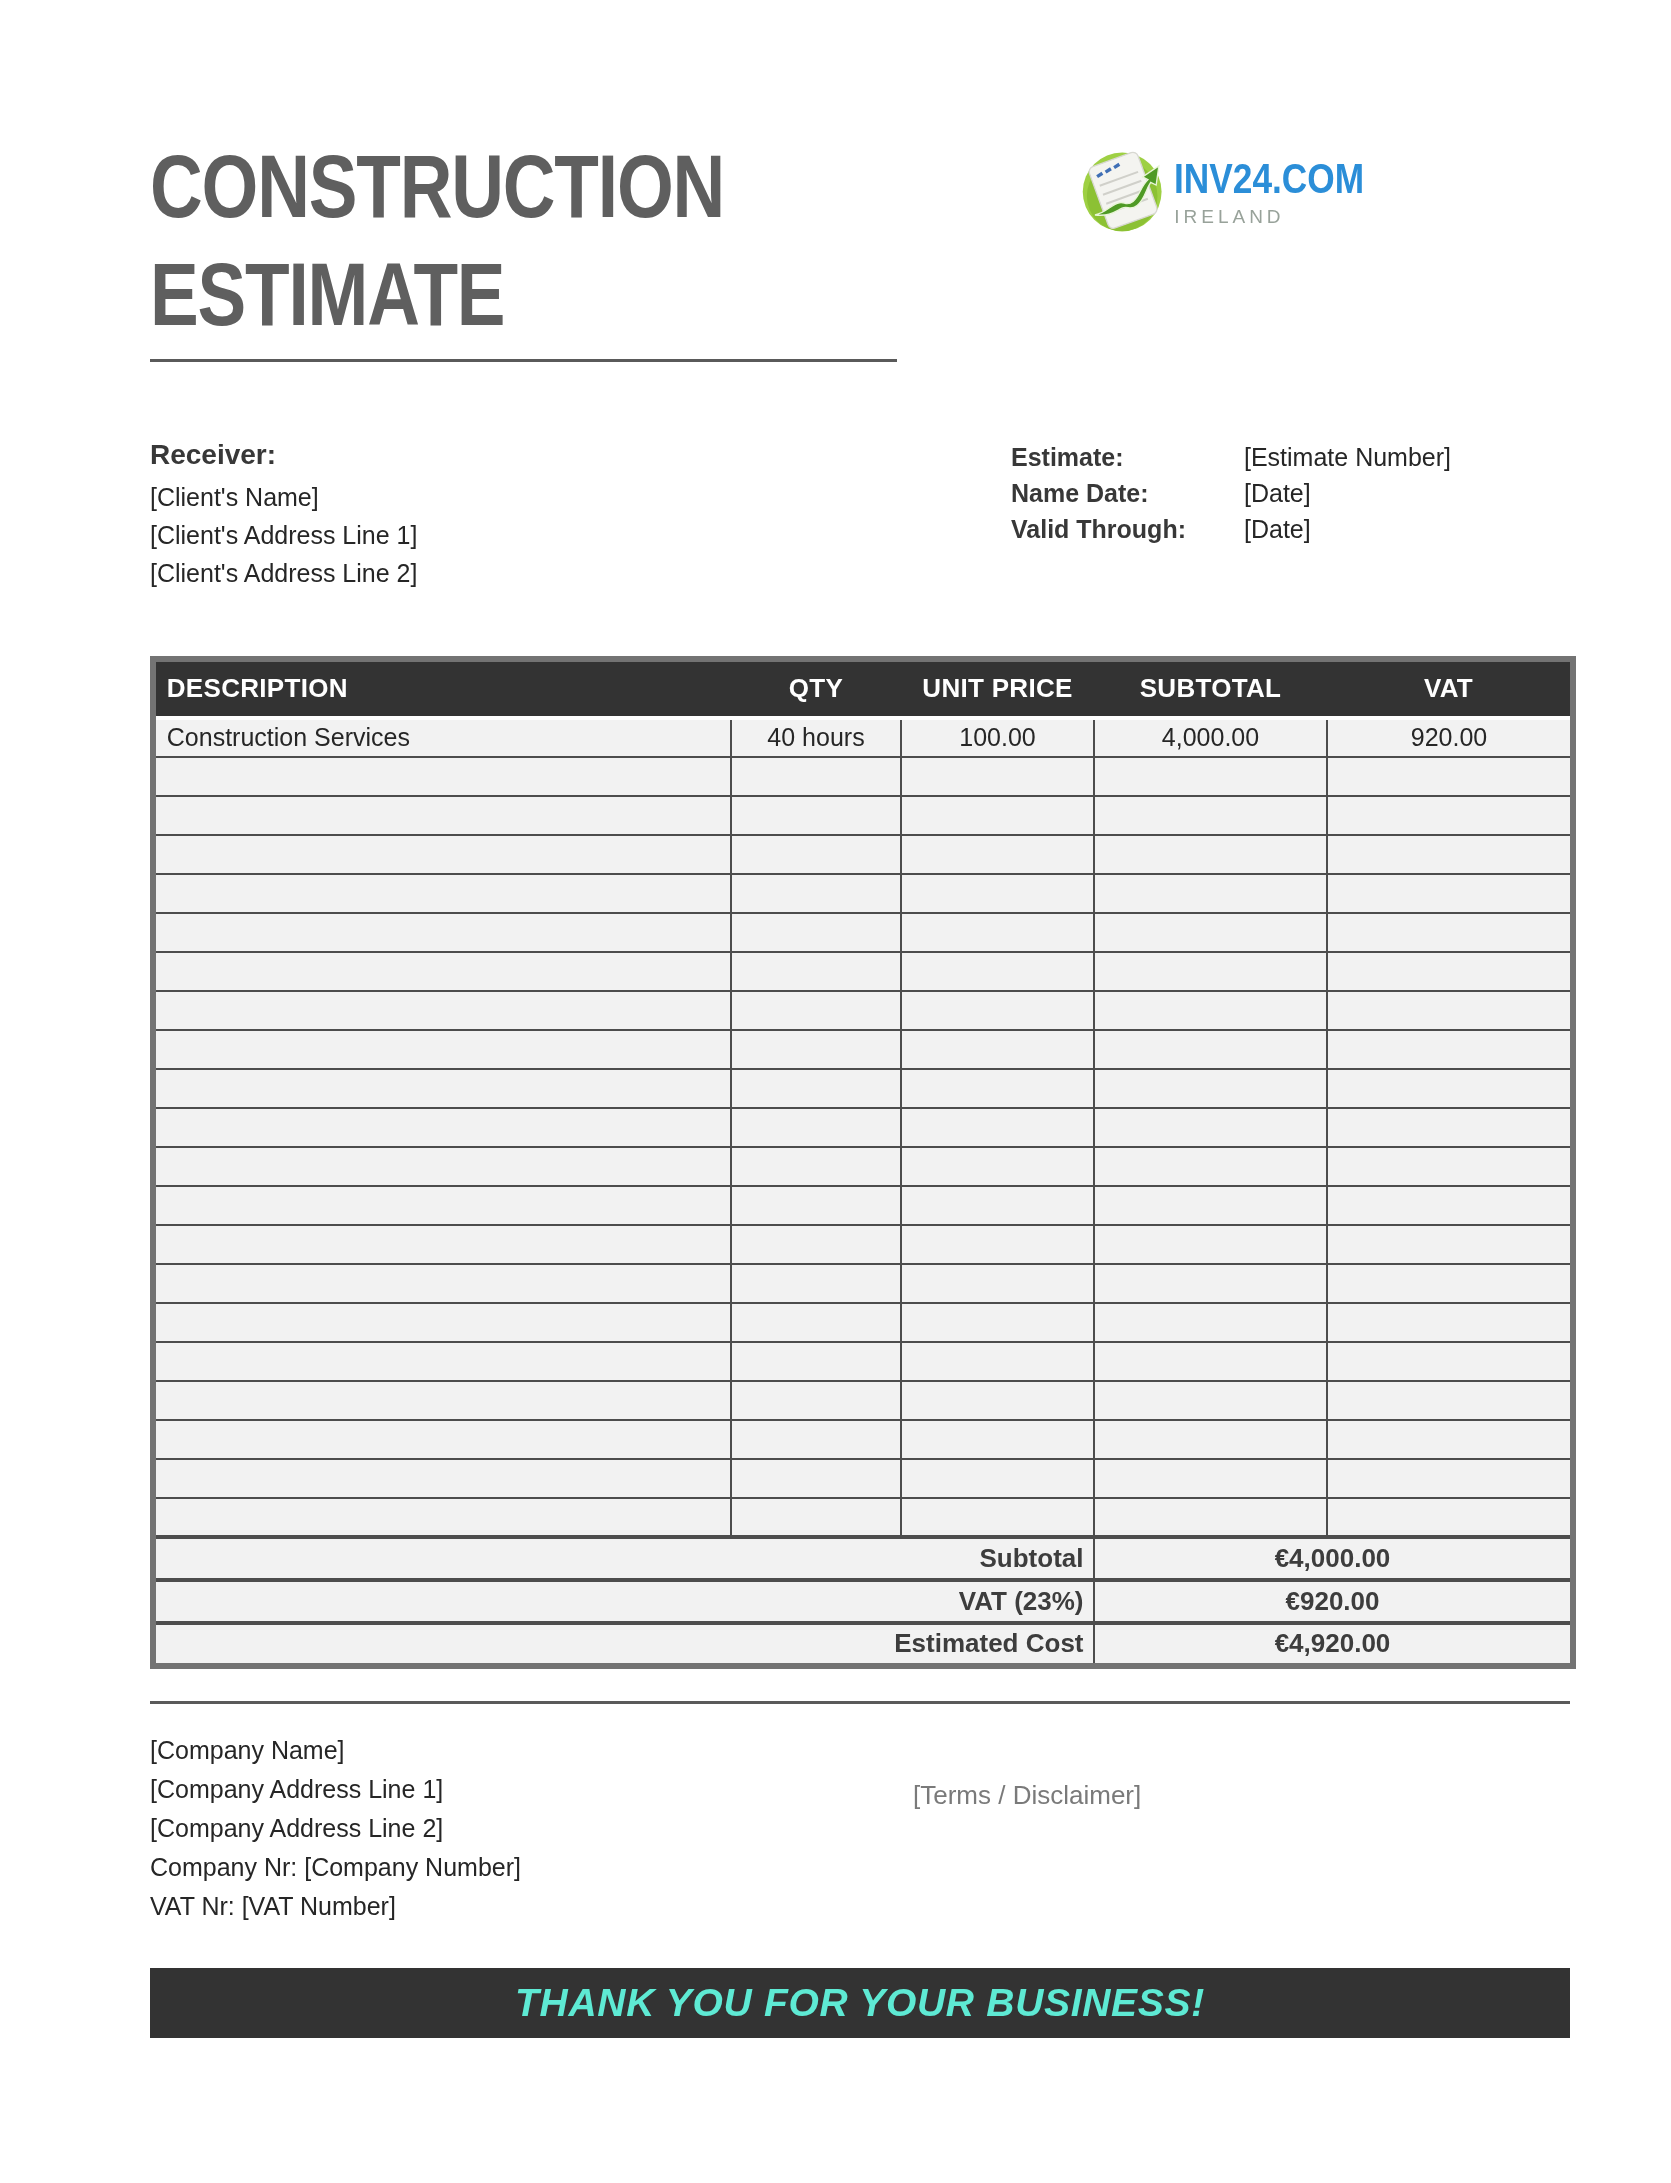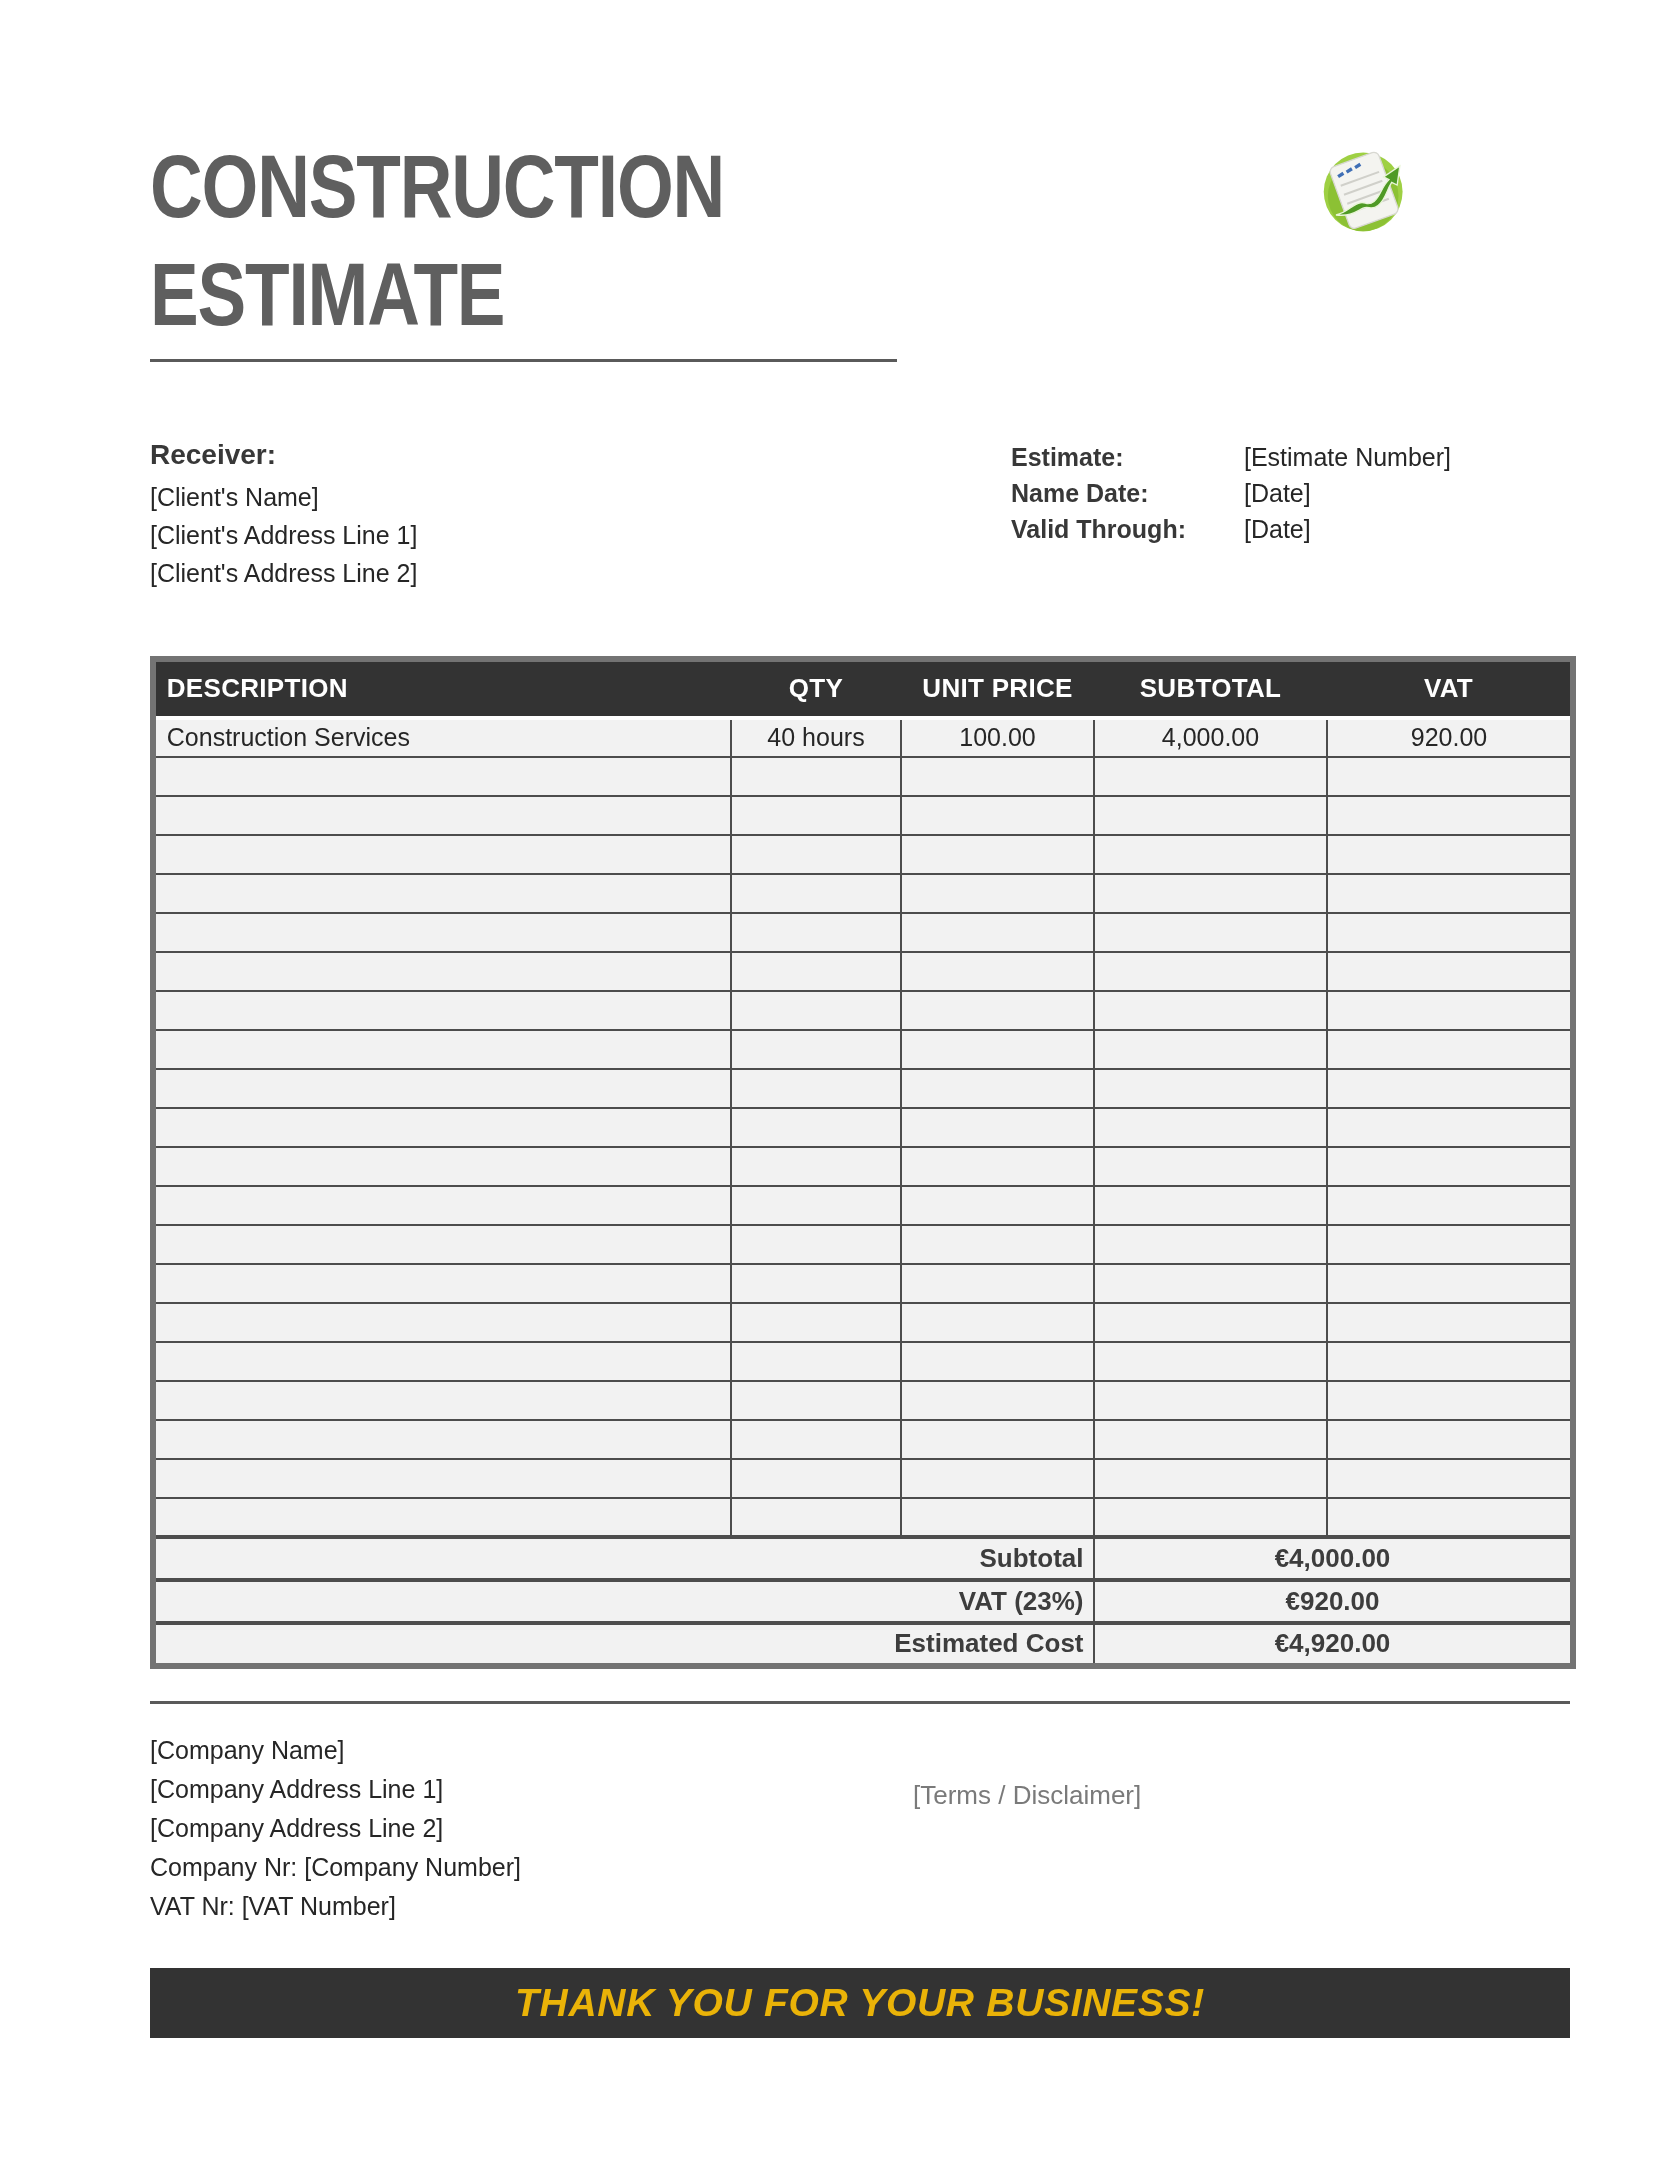--- a/index.html
+++ b/index.html
@@ -43,21 +43,21 @@
   
   .sender-rule { margin-top:32px; width:1420px; height:3.4px; background:#5a5a5a; }
   .sender-section { display:flex; margin-top:17.6px; }
   .sender-col { width:763px; }
   .sender-heading { font-size:31px; font-weight:bold; color:#383838; }
   .sender-lines { margin-top:9.5px; font-size:25px; line-height:39px; color:#262626; }
   .terms { margin-top:58px; font-size:26px; color:#7a7a7a; }
 
   
   .footer-bar { margin-top:42px; width:1420px; height:70px; background:#333333; display:flex; align-items:center; justify-content:center; }
-  .footer-text { color:#eab308; font-size:39px; font-weight:bold; font-style:italic; letter-spacing:0.7px; }
+  .footer-text { color:#5eead4; font-size:39px; font-weight:bold; font-style:italic; letter-spacing:0.7px; }
 </style>
 </head>
 <body>
 
 <div class="page">
   <div class="content">
 
     <div class="masthead">
       <div class="title-block">
         <div class="doc-title">CONSTRUCTION</div>
@@ -76,20 +76,24 @@
             <line x1="32" y1="74" x2="92" y2="74" stroke="#d0d0ca" stroke-width="3"></line>
             <line x1="32" y1="88" x2="92" y2="88" stroke="#d0d0ca" stroke-width="3"></line>
             <g stroke="#3f6fb5" stroke-width="5">
               <line x1="33" y1="32" x2="42" y2="30"></line>
                 <line x1="47" y1="30" x2="56" y2="28"></line>
                 <line x1="61" y1="28" x2="70" y2="26"></line>
             </g>
           </g>
           <path d="M22 100 C40 96 46 84 58 82 C66 80 68 88 78 80 C88 72 88 60 100 48 L92 44 L116 28 L112 56 L104 52 C96 64 96 76 84 86 C74 94 70 86 62 90 C50 96 44 102 22 100 Z" fill="#4f9a25" stroke="#e9f5d8" stroke-width="2"></path>
         </svg>
+        <div class="logo-text">
+          <div class="logo-brand">INV24.COM</div>
+          <div class="logo-region">IRELAND</div>
+        </div>
       </div>
     </div>
 
     <div class="parties">
       <div class="receiver">
         <div class="receiver-heading">Receiver:</div>
         <div class="receiver-lines">
           <div>[Client's Name]</div>
           <div>[Client's Address Line 1]</div>
           <div>[Client's Address Line 2]</div>

